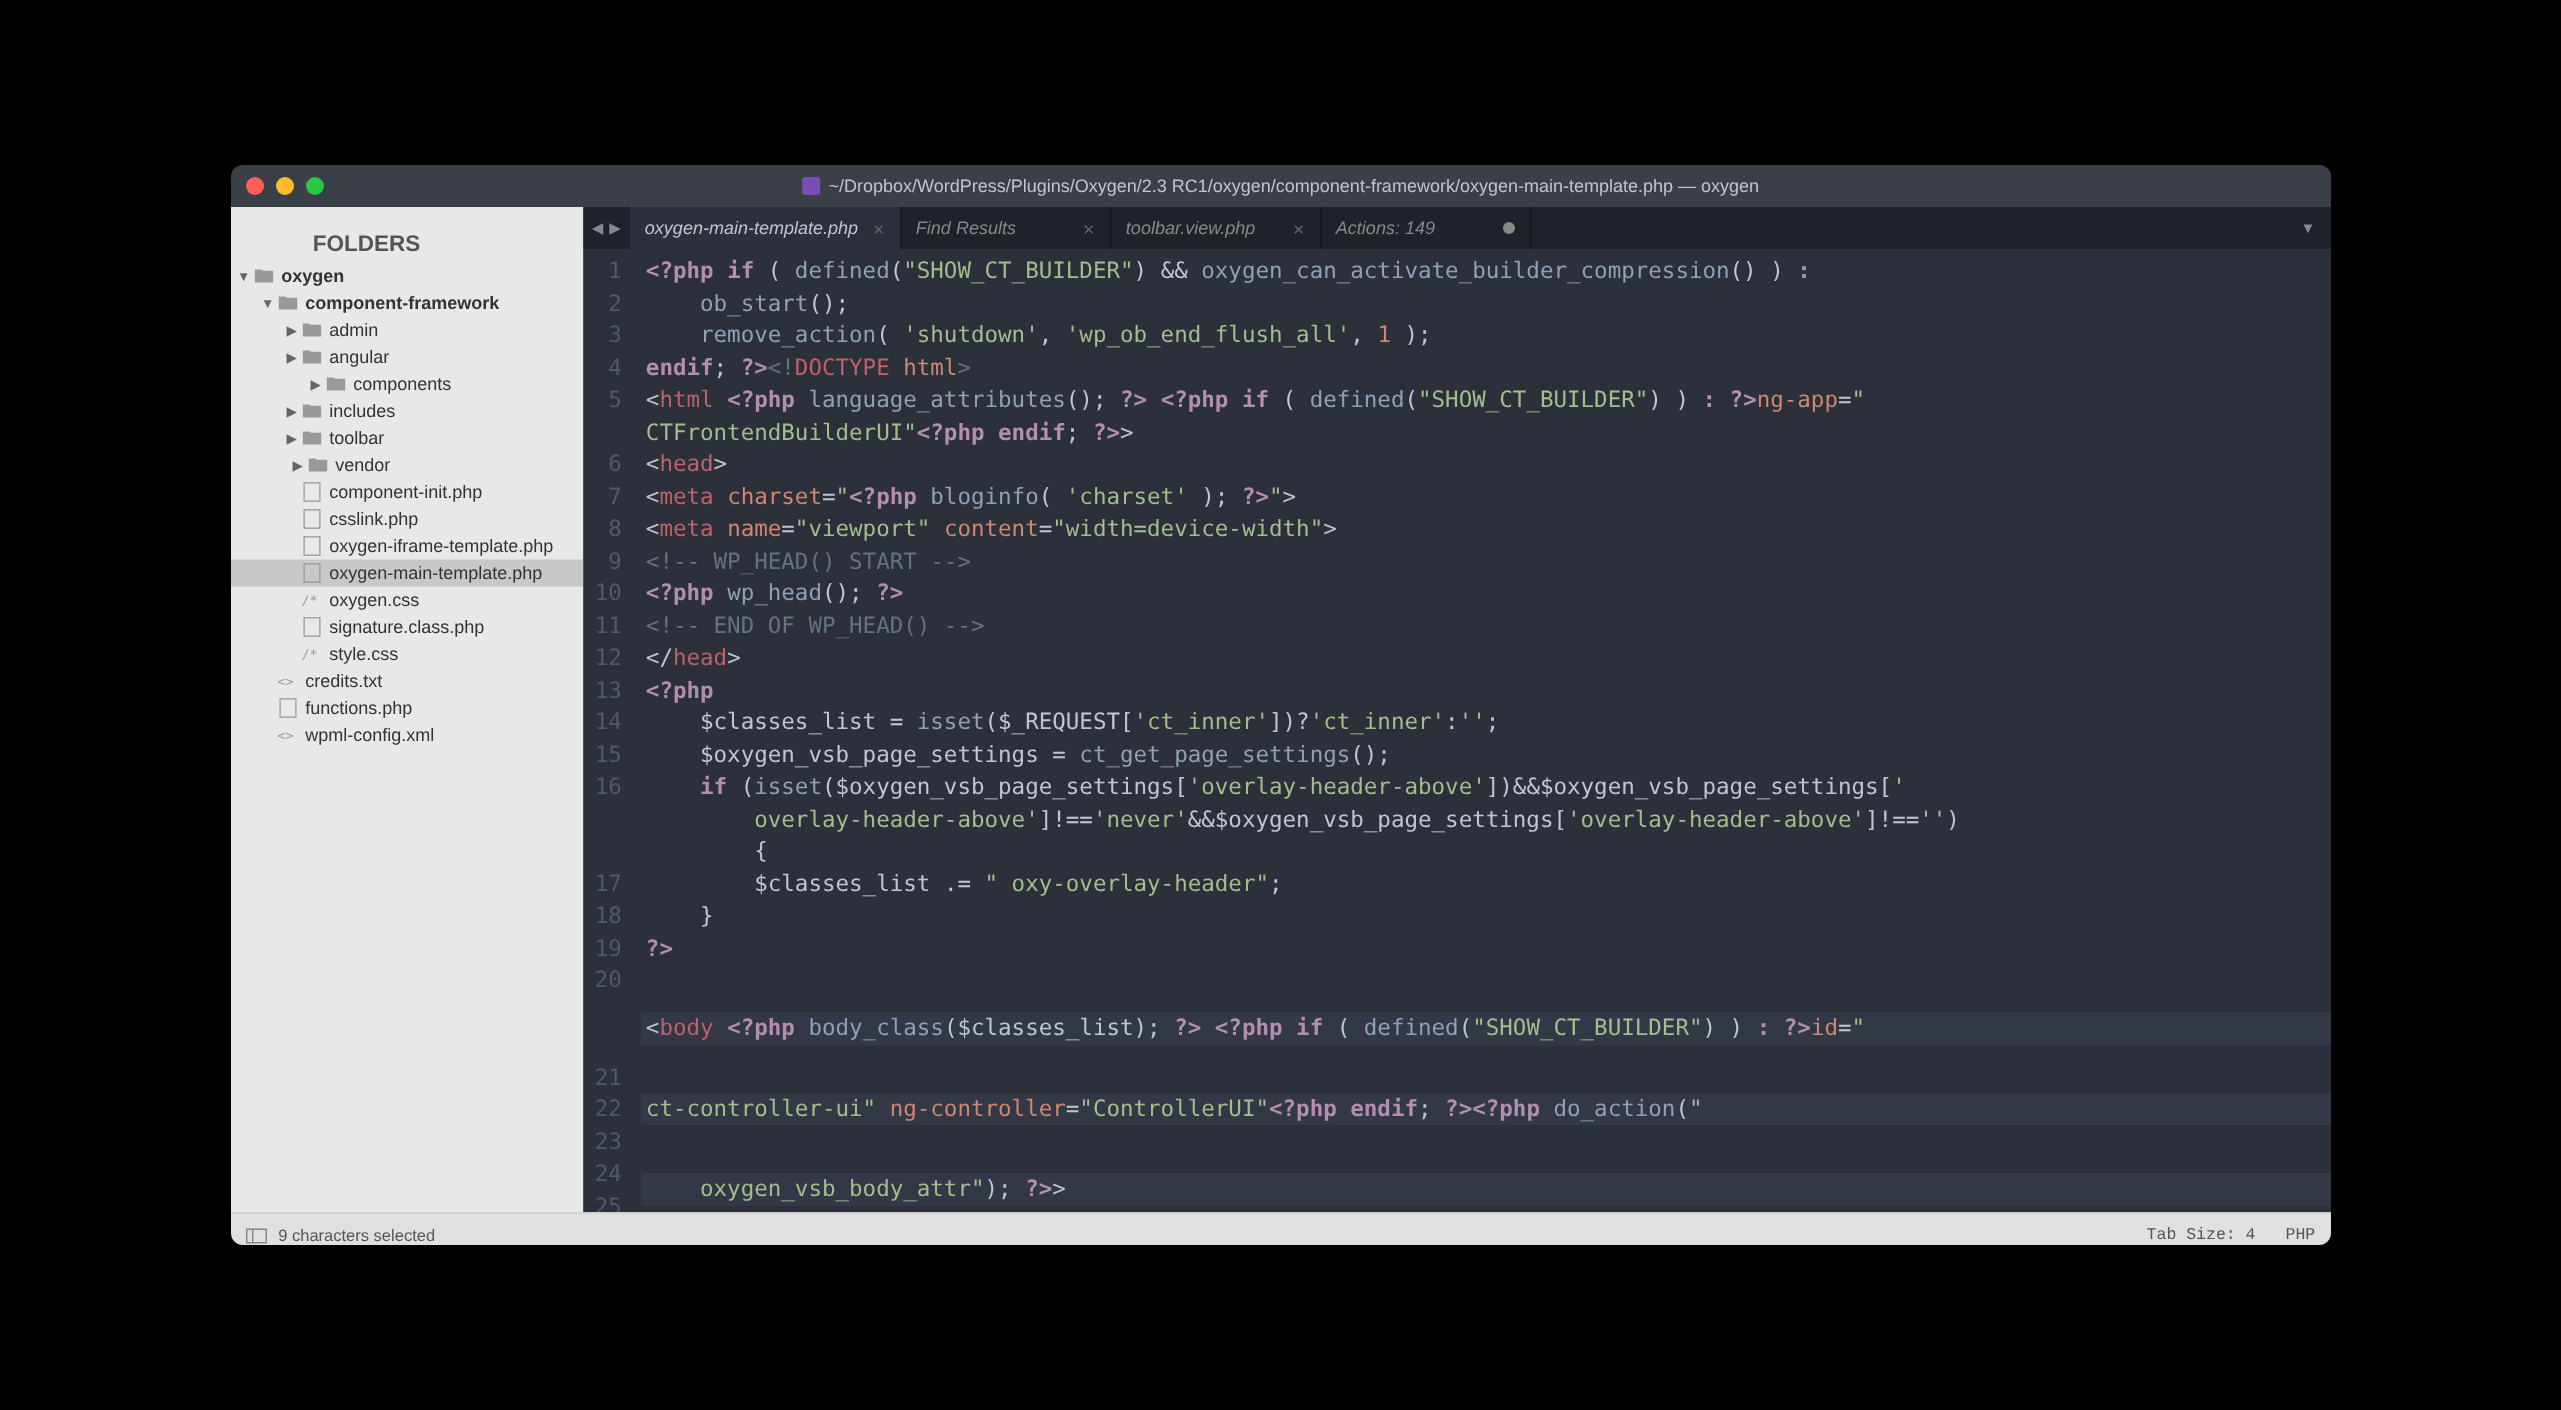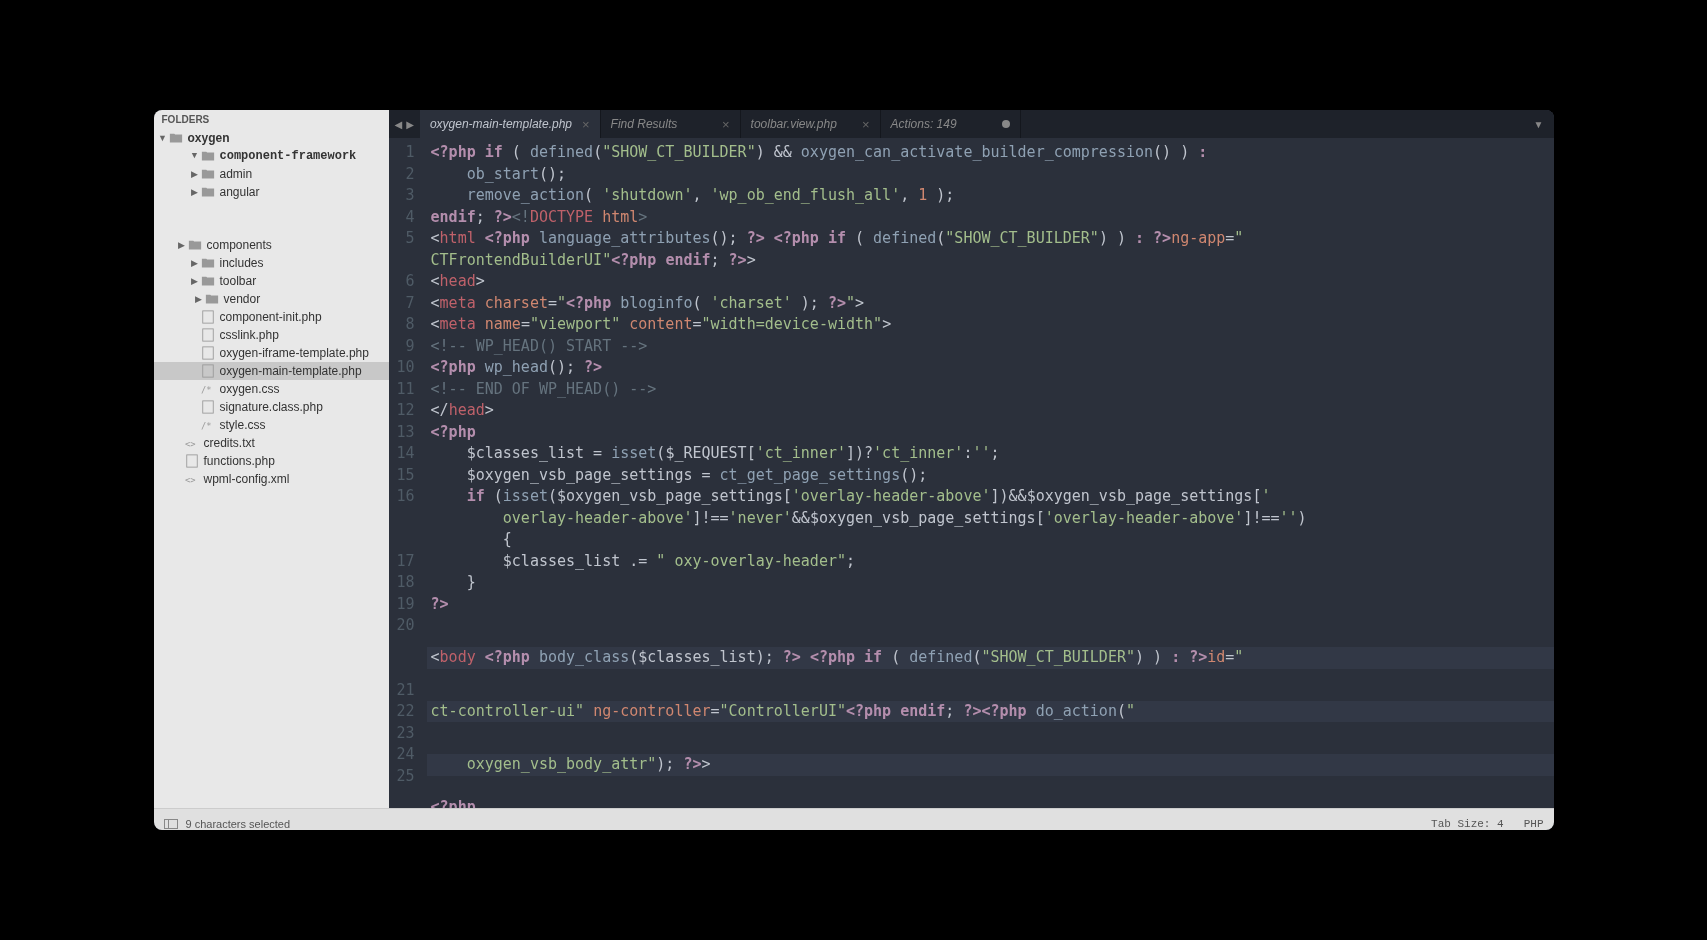--- a/index.html
+++ b/index.html
@@ -8,21 +8,21 @@
 .titlebar { height: 28px; background: #3b4048; display: flex; align-items: center; padding: 0 10px; position: relative; }
 .traffic-lights { display: flex; gap: 8px; }
 .light { width: 12px; height: 12px; border-radius: 50%; }
 .light.red { background: #ff5f57; }
 .light.yellow { background: #febc2e; }
 .light.green { background: #28c840; }
 .titlebar-title { position: absolute; left: 50%; transform: translateX(-50%); color: #c0c5ce; font-size: 12px; display: flex; align-items: center; gap: 6px; }
 .titlebar-icon { width: 12px; height: 12px; background: #7a4db0; border-radius: 2px; display: inline-block; }
 .body { flex: 1; display: flex; min-height: 0; }
 .sidebar { width: 235px; background: #e8e8e8; display: flex; flex-direction: column; font-size: 12px; color: #333; }
-.sidebar-header { padding: 4px 8px 4px 8px; font-weight: bold; color: #555; font-size: 10px; }
+.sidebar-header { padding: 16px 8px 4px 8px; font-weight: bold; color: #555; font-size: 15px; margin-left: 47px; }
 .tree { overflow-y: auto; flex: 1; }
 .tree-item { display: flex; align-items: center; padding: 2px 0; cursor: default; white-space: nowrap; }
 .tree-item.selected { background: #c8c8c8; }
 .arrow { width: 10px; text-align: center; color: #666; font-size: 9px; }
 .arrow.expanded::before { content: "▼"; }
 .arrow.collapsed::before { content: "▶"; }
 .arrow.empty::before { content: ""; }
 .folder-icon, .file-icon { width: 16px; height: 14px; margin-right: 4px; display: inline-flex; align-items: center; justify-content: center; }
 .folder-icon svg, .file-icon svg { width: 14px; height: 14px; }
 .item-label { color: #333; }
@@ -56,34 +56,45 @@
 .statusbar { height: 22px; background: #e0e0e0; display: flex; align-items: flex-end; padding: 0 10px; font-size: 11px; color: #555; justify-content: space-between; border-top: 1px solid #ccc; }
 .statusbar-left { display: flex; align-items: center; gap: 8px; }
 .statusbar-right { display: flex; align-items: center; gap: 20px; font-family: Liberation Mono, monospace; }
 .panel-icon { width: 14px; height: 10px; border: 1px solid #888; position: relative; }
 .panel-icon::before { content: ""; position: absolute; left: 3px; top: 0; bottom: 0; width: 1px; background: #888; }
 </style>
 </head>
 <body>
 
 <div class="window">
+  <div class="titlebar">
+    <div class="traffic-lights">
+      <div class="light red"></div>
+      <div class="light yellow"></div>
+      <div class="light green"></div>
+    </div>
+    <div class="titlebar-title">
+      <span class="titlebar-icon"></span>
+      <span>~/Dropbox/WordPress/Plugins/Oxygen/2.3 RC1/oxygen/component-framework/oxygen-main-template.php — oxygen</span>
+    </div>
+  </div>
   <div class="body">
     <div class="sidebar">
       <div class="sidebar-header">FOLDERS</div>
       <div class="tree" id="tree">
           <div class="tree-item" style="padding-left: 4px;">
             <span class="arrow expanded"></span>
             <span class="folder-icon">
               <svg viewBox="0 0 16 16">
                 <path fill="#999" d="M1 3h5l1 1h8v9H1z"></path>
               </svg>
             </span>
             <span class="item-label bold">oxygen</span>
           </div>
-          <div class="tree-item" style="padding-left: 36px; font-family: Liberation Mono, monospace;">
+          <div class="tree-item" style="padding-left: 20px;">
             <span class="arrow expanded"></span>
             <span class="folder-icon">
               <svg viewBox="0 0 16 16">
                 <path fill="#999" d="M1 3h5l1 1h8v9H1z"></path>
               </svg>
             </span>
             <span class="item-label bold">component-framework</span>
           </div>
           <div class="tree-item" style="padding-left: 36px;">
             <span class="arrow collapsed"></span>
@@ -96,21 +107,21 @@
           </div>
           <div class="tree-item" style="padding-left: 36px;">
             <span class="arrow collapsed"></span>
             <span class="folder-icon">
               <svg viewBox="0 0 16 16">
                 <path fill="#999" d="M1 3h5l1 1h8v9H1z"></path>
               </svg>
             </span>
             <span class="item-label">angular</span>
           </div>
-          <div class="tree-item" style="padding-left: 23px; margin-top: 35px;">
+          <div class="tree-item" style="padding-left: 52px;">
             <span class="arrow collapsed"></span>
             <span class="folder-icon">
               <svg viewBox="0 0 16 16">
                 <path fill="#999" d="M1 3h5l1 1h8v9H1z"></path>
               </svg>
             </span>
             <span class="item-label">components</span>
           </div>
           <div class="tree-item" style="padding-left: 36px;">
             <span class="arrow collapsed"></span>

